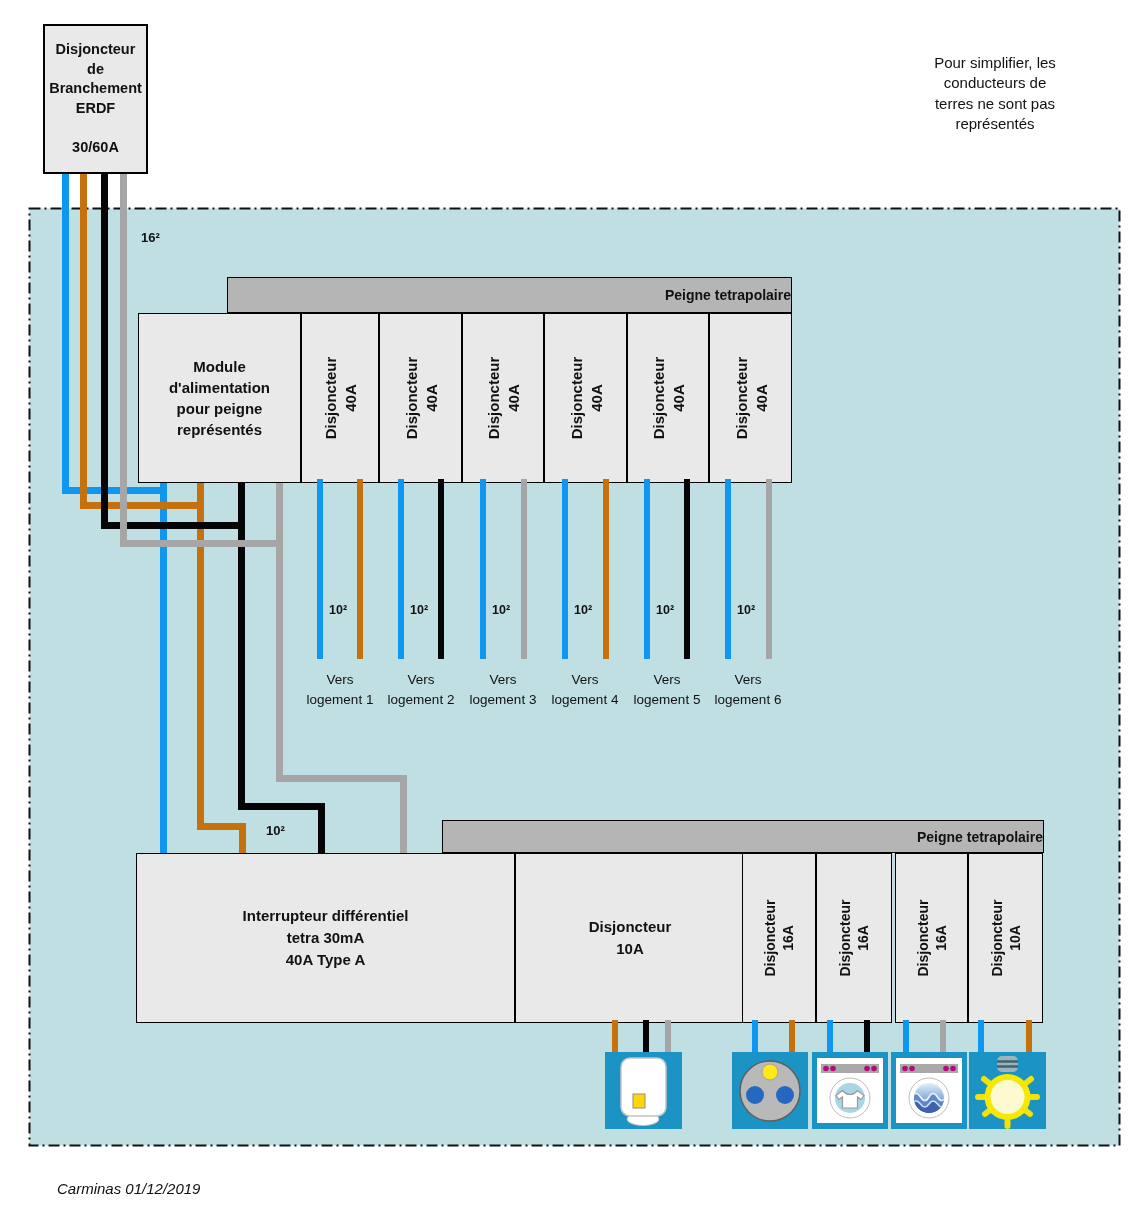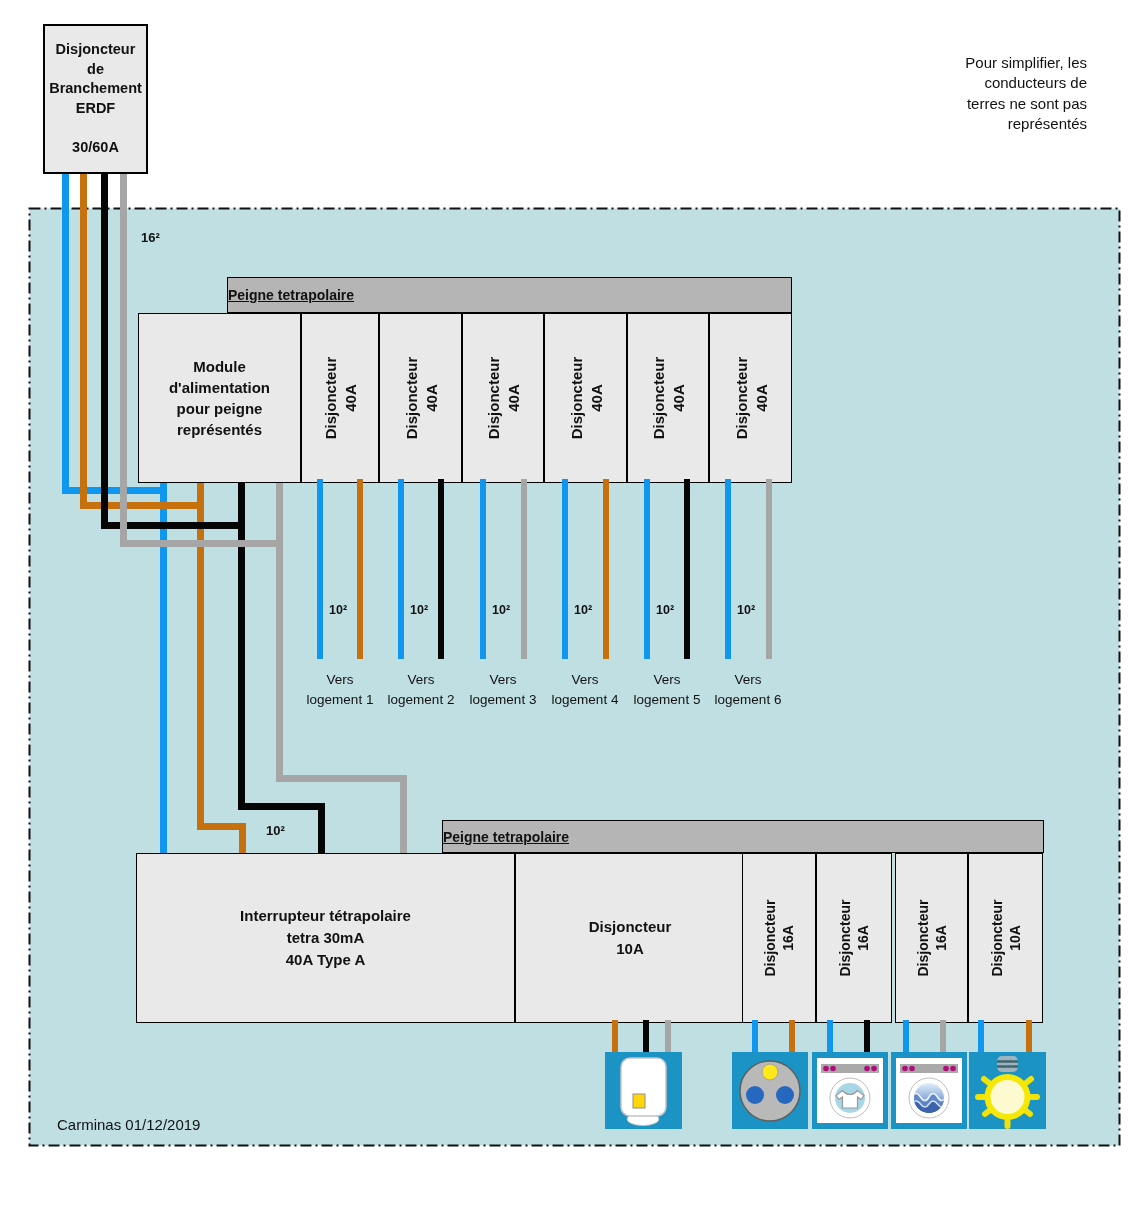--- a/index.html
+++ b/index.html
@@ -22,36 +22,36 @@
   .w-blue{background:var(--wire-blue);}
   .w-orange{background:var(--wire-orange);}
   .w-black{background:var(--wire-black);}
   .w-gray{background:var(--wire-gray);}
   .devbox{
     position:absolute;background:var(--box-fill);border:1.6px solid #000;
     display:flex;align-items:center;justify-content:center;box-sizing:border-box;
   }
   .bar{
     position:absolute;background:var(--bar-fill);border:1.4px solid #000;
-    display:flex;align-items:center;justify-content:flex-start;box-sizing:border-box;text-decoration:underline;
+    display:flex;align-items:center;justify-content:flex-end;box-sizing:border-box;
   }
   .bar-label{font-weight:bold;font-size:14px;}
   .pre{white-space:pre-line;text-align:center;}
   .vlabel{
     position:absolute;left:50%;top:50%;
     transform:translate(-50%,-50%) rotate(-90deg);
     white-space:pre;text-align:center;font-weight:bold;font-size:15px;line-height:1.3;
   }
   .vlabel-sm{font-size:14px;}
   .gauge{position:absolute;font-size:12.5px;color:#111;font-weight:bold;}
   .outlet-label{position:absolute;width:110px;text-align:center;font-size:13.5px;line-height:1.45;}
   .tile{position:absolute;background:var(--tile-fill);}
   .tile svg{position:absolute;left:0;top:0;}
-  .note{position:absolute;left:903px;top:53px;width:184px;text-align:right;font-size:15px;line-height:1.35;}
-  .footer{position:absolute;left:57px;top:1116px;font-size:15px;}
+  .note{position:absolute;left:903px;top:53px;width:184px;text-align:center;font-size:15px;line-height:1.35;}
+  .footer{position:absolute;left:57px;top:1180px;font-size:15px;font-style:italic;}
   .erdf{
     position:absolute;left:43px;top:24px;width:105px;height:150px;
     background:var(--box-fill);border:2px solid #000;box-sizing:border-box;
     display:flex;align-items:center;justify-content:center;
   }
   .erdf .pre{font-size:14.5px;font-weight:bold;line-height:1.35;}
   .module-label{font-size:15px;font-weight:bold;line-height:1.4;}
   .rcd-label{font-size:15px;font-weight:bold;line-height:1.45;}
 </style>
 </head>
@@ -155,21 +155,21 @@
   <div class="outlet-label pre" style="left:612px;top:670px;">Vers
 logement 5</div>
   <div class="outlet-label pre" style="left:693px;top:670px;">Vers
 logement 6</div>
 
   <div class="bar" style="left:442px;top:820px;width:602px;height:33px;">
     <span class="bar-label">Peigne tetrapolaire</span>
   </div>
 
   <div class="devbox" style="left:136px;top:853px;width:379px;height:170px;">
-    <span class="pre rcd-label">Interrupteur tétrapolaire
+    <span class="pre rcd-label">Interrupteur différentiel
 tetra 30mA
 40A Type A</span>
   </div>
   <div class="devbox" style="left:515px;top:853px;width:230px;height:170px;">
     <span class="pre rcd-label">Disjoncteur
 10A</span>
   </div>
   <div class="devbox" style="left:742px;top:853px;width:74px;height:170px;">
     <span class="vlabel vlabel-sm">Disjoncteur
 16A</span>

